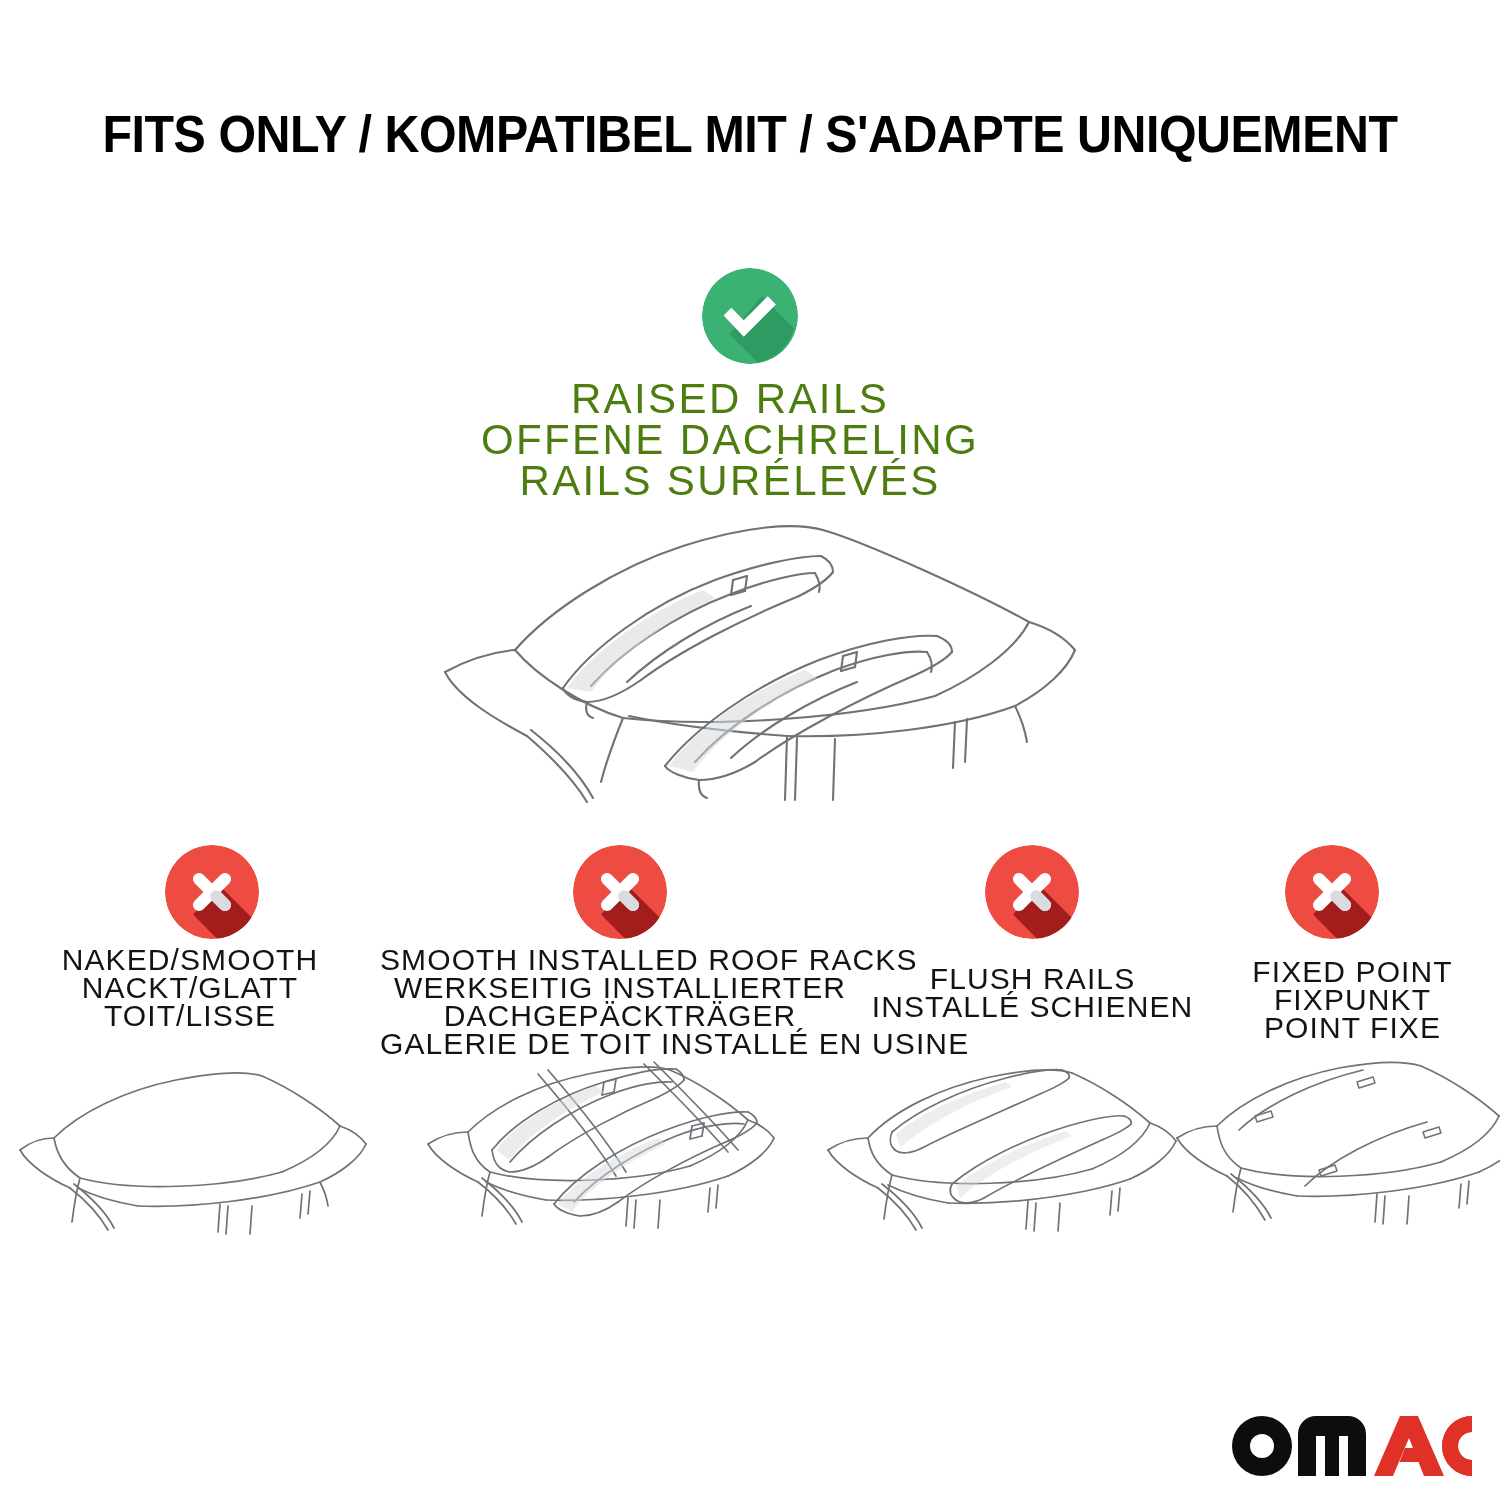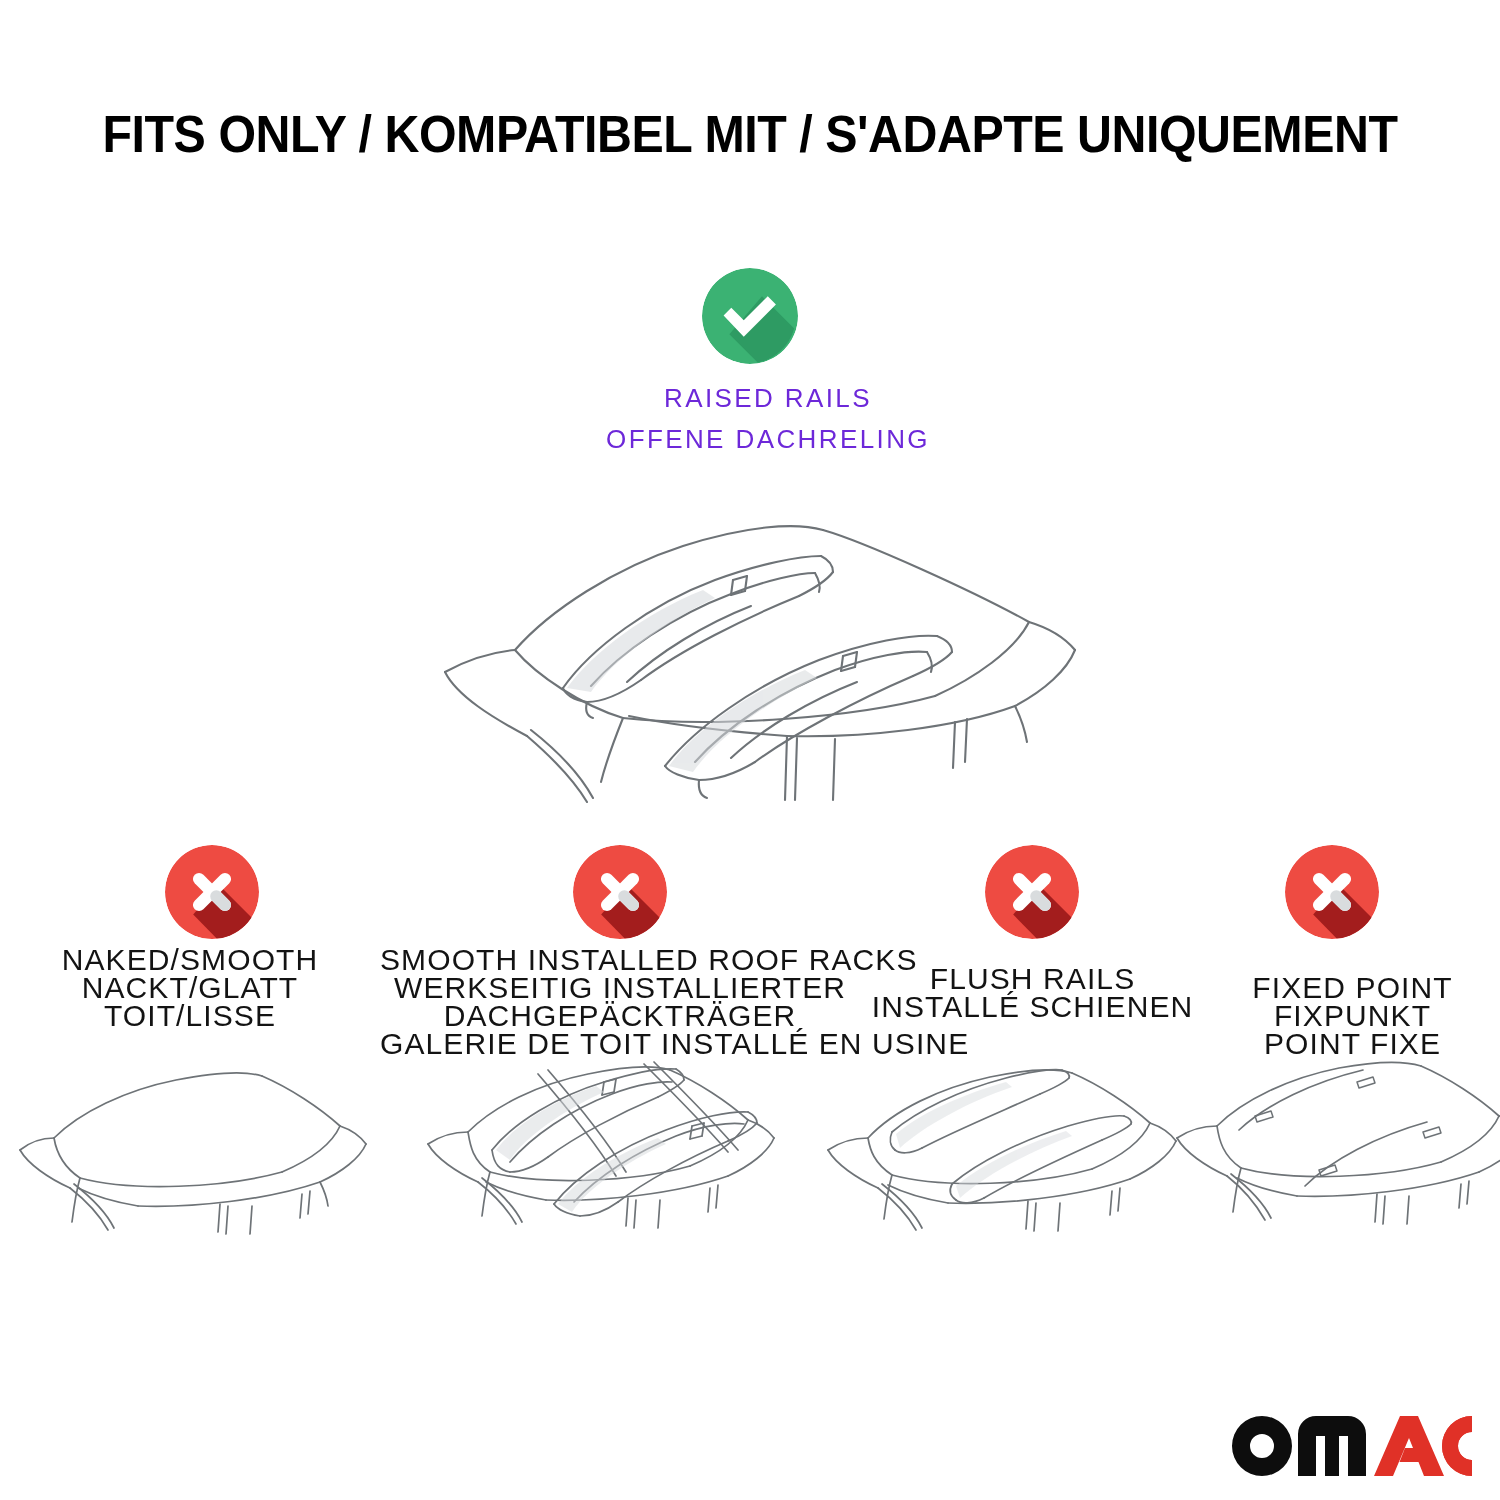--- a/index.html
+++ b/index.html
@@ -44,30 +44,30 @@
 
   
   .good-badge {
     left: 702px;
     top: 268px;
     width: 96px;
     height: 96px;
   }
   .good-text {
     position: absolute;
-    left: 368px;
+    left: 330px;
     top: 378px;
     width: 800px;
     text-align: center;
     font-family: "Liberation Sans", sans-serif;
     font-weight: 400;
-    font-size: 26px;
+    font-size: 42px;
     line-height: 41px;
     letter-spacing: 2.4px;
-    color: #6d28d9;
+    color: #4d7c0f;
     white-space: nowrap;
   }
   .good-art {
     position: absolute;
     left: 415px;
     top: 500px;
     width: 670px;
     height: 330px;
   }
 
@@ -104,21 +104,21 @@
   .col-4 { left: 1205px; width: 295px; }
 
   .col-1 .bad-badge { left: 165px; top: 0px; }
   .col-2 .bad-badge { left: 193px; top: 0px; }
   .col-3 .bad-badge { left: 125px; top: 0px; }
   .col-4 .bad-badge { left: 80px;  top: 0px; }
 
   .col-1 .bad-label { left: 0px; top: 101px; width: 380px; }
   .col-2 .bad-label { left: 0px; top: 101px; width: 480px; }
   .col-3 .bad-label { left: 0px; top: 120px; width: 345px; }
-  .col-4 .bad-label { left: 0px; top: 113px; width: 295px; margin-top: 16px; }
+  .col-4 .bad-label { left: 0px; top: 113px; width: 295px; }
 
   .col-1 .bad-art { left: 18px;  top: 215px; width: 355px; height: 215px; }
   .col-2 .bad-art { left: 28px;  top: 215px; width: 380px; height: 215px; }
   .col-3 .bad-art { left: -60px; top: 215px; width: 380px; height: 215px; }
   .col-4 .bad-art { left: -50px; top: 215px; width: 370px; height: 215px; }
 
   
   .logo {
     position: absolute;
     right: 28px;
@@ -144,20 +144,21 @@
   <svg viewBox="0 0 100 100" width="96" height="96" aria-hidden="true">
     <circle cx="50" cy="50" r="50" fill="#3BB273"></circle>
     <path d="M62.5 29.5 L96 63 A50 50 0 0 1 58 98.5 L28.5 69 Z" fill="#2E9B63"></path>
     <path d="M22.5 49.5 L30.5 41.5 L43.5 54.5 L68.5 29.5 L77 38 L43.5 71.5 Z" fill="#ffffff"></path>
   </svg>
 </div>
 
 <div class="good-text">
   <div>RAISED RAILS</div>
   <div>OFFENE DACHRELING</div>
+  <div>RAILS SURÉLEVÉS</div>
 </div>
 
 <div class="good-art">
   <svg viewBox="0 0 670 330" width="670" height="330" aria-hidden="true">
     <g fill="none" stroke="#6E7377" stroke-width="2.1" stroke-linecap="round" stroke-linejoin="round">
 
       <path d="M100 150 C135 110 200 68 268 46 C330 26 380 22 408 30"></path>
       <path d="M408 30 C450 42 560 92 614 122"></path>
       <path d="M614 122 C600 150 560 178 520 196"></path>
       <path d="M520 196 C440 218 300 228 208 218"></path>

